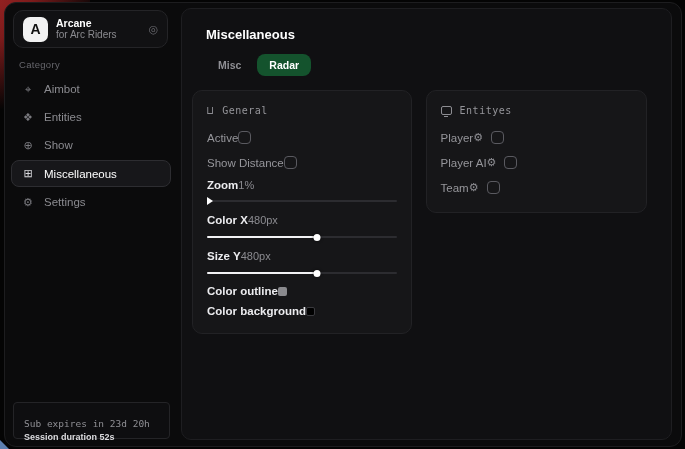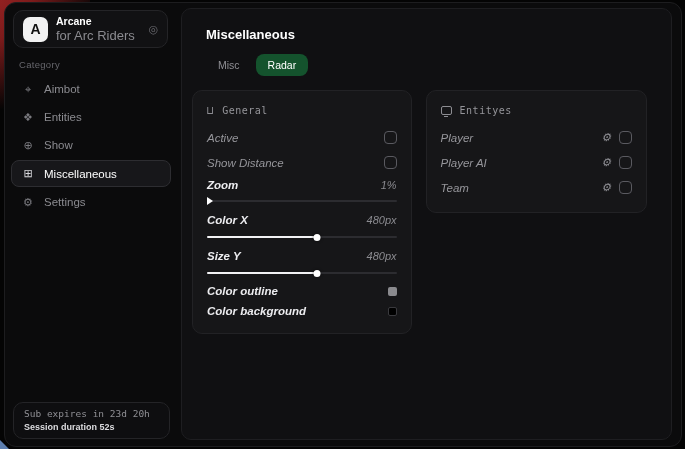--- a/index.html
+++ b/index.html
@@ -35,69 +35,69 @@
     position:absolute; left:8px; top:7px; width:155px; height:38px;
     border:1px solid #242427; border-radius:10px; background:#111113;
     display:flex; align-items:center; padding:0 9px; gap:8px;
   }
   .logo {
     width:25px; height:25px; border-radius:7px; background:#f2f2f2;
     color:#111; font-weight:bold; font-size:14px;
     display:flex; align-items:center; justify-content:center; flex:none;
   }
   .app-name { font-size:10.5px; font-weight:bold; color:#fff; line-height:1.2; }
-  .app-sub  { font-size:13px; color:#8b8b90; line-height:1.2;text-align:right; }
+  .app-sub  { font-size:10px; color:#8b8b90; line-height:1.2;text-align:right; }
   .sync-ic  { margin-left:auto; color:#6f6f75; font-size:11px; cursor:pointer; }
   .cat-label { position:absolute; left:14px; top:56px; font-size:9.5px; color:#66666c; letter-spacing:.3px; }
   .nav { position:absolute; left:6px; top:72px; width:160px; display:flex; flex-direction:column; }
   .nav-item {
     height:28px; display:flex; align-items:center; gap:9px;
     padding:0 9px; color:#8b8b90; font-size:11.5px; border-radius:8px;
     border:1px solid transparent; cursor:pointer;
   }
   .nav-item .nic { width:14px; text-align:center; font-size:11px; color:#7b7b80; }
   .nav-item.active {
     background:#17171a; border-color:#2d2d31; color:#fff; height:27px;
     margin:1px 0;
   }
   .nav-item.active .nic { color:#d8d8dc; }
   .sub-box {
     position:absolute; left:8px; right:7px; bottom:7px; height:37px;
-    border:1px solid #242427; border-radius:10px; background:#0e0e10;
-    padding:5px 10px 0;
+    border:1px solid #242427; border-radius:4px; background:#0e0e10;
+    padding:15px 10px 0;
   }
   .sub-line1 { font-family:"DejaVu Sans Mono", monospace; font-size:9.5px; color:#8f8f94; }
   .sub-line2 { font-size:9px; font-weight:bold; color:#dcdcdf; margin-top:3px; }
   
   .main {
     position:absolute; left:176px; top:5px; right:9px; bottom:6px;
     background:#101012; border:1px solid #1e1e21; border-radius:10px;
     padding:18px 24px;
   }
   .page-title { font-size:13px; font-weight:bold; color:#fff; }
   .tabs { display:flex; gap:4px; margin-top:12px; }
   .tab {
-    font-size:10.5px; font-weight:normal; color:#8f8f94;
+    font-size:10.5px; font-weight:bold; color:#8f8f94;
     padding:5px 12px; border-radius:8px; cursor:pointer; background:transparent;
   }
   .tab.active { background:#14532d; color:#fff; }
   .cards { display:flex; gap:14px; margin-top:14px; margin-left:-14px; align-items:flex-start; }
   .card {
     background:#161618; border:1px solid #222225; border-radius:10px;
     padding:10px 14px 12px;
   }
   .card-general { width:236px; }
   .card-entities { width:238px; }
   .card-head {
     display:flex; align-items:center; gap:8px;
     font-family:"DejaVu Sans Mono", monospace; font-size:10px; color:#95959a;
     letter-spacing:.5px; margin-bottom:6px; height:18px;
   }
   .card-head .cic { font-size:11px; color:#8d8d92; }
-  .row { display:flex; align-items:center; justify-content:space-between; height:25px;font-style:italic; }
+  .row { display:flex; align-items:center; height:25px; }
   .row-label { font-size:11.5px; color:#96969b; }
   .row-label.bright { color:#ececef; font-weight:bold; }
   .row-value { font-size:11px; color:#8b8b90; }
   .checkbox {
     width:13px; height:13px; border:1.5px solid #5a5a60; border-radius:4px;
     background:transparent; cursor:pointer; flex:none;
   }
   .slider { position:relative; height:10px; margin:1px 0 3px; cursor:pointer; }
   .track { position:absolute; left:0; right:0; top:4px; height:2px; background:#2c2c30; border-radius:2px; }
   .fill  { position:absolute; left:0; top:4px; height:2px; background:#f2f2f4; border-radius:2px; }

